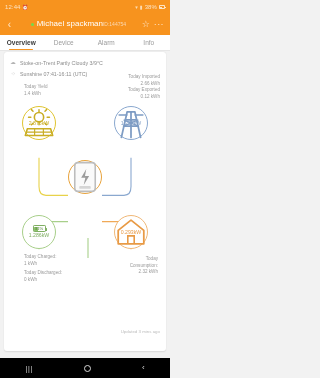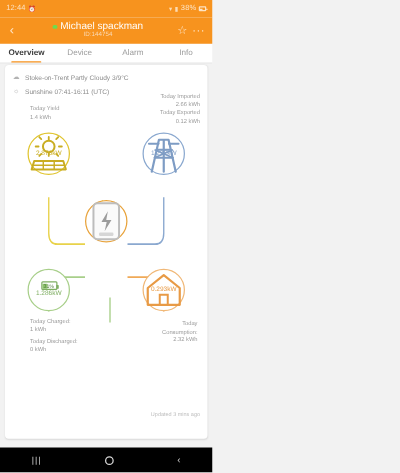--- a/index.html
+++ b/index.html
@@ -44,21 +44,21 @@
     padding:0 4px;
     position:relative;
   }
   .back-ico {
     width:11px; height:11px; flex:0 0 auto;
     display:flex; align-items:center; justify-content:center;
     color:#ffe7cc; font-size:10px; line-height:1;
   }
   .title-wrap {
     flex:1 1 auto; text-align:center; line-height:1.05;
-    display:flex; flex-direction:column; align-items:center;
+    display:flex; flex-direction:row; align-items:center;
     justify-content:center; overflow:hidden;
   }
   .title-row { display:flex; align-items:center; gap:2.5px; }
   .dot-online {
     width:3.5px; height:3.5px; border-radius:50%;
     background:#6fdc4d; flex:0 0 auto;
   }
   .title-txt {
     font-size:8px; color:#ffffff; font-weight:500;
     white-space:nowrap;

